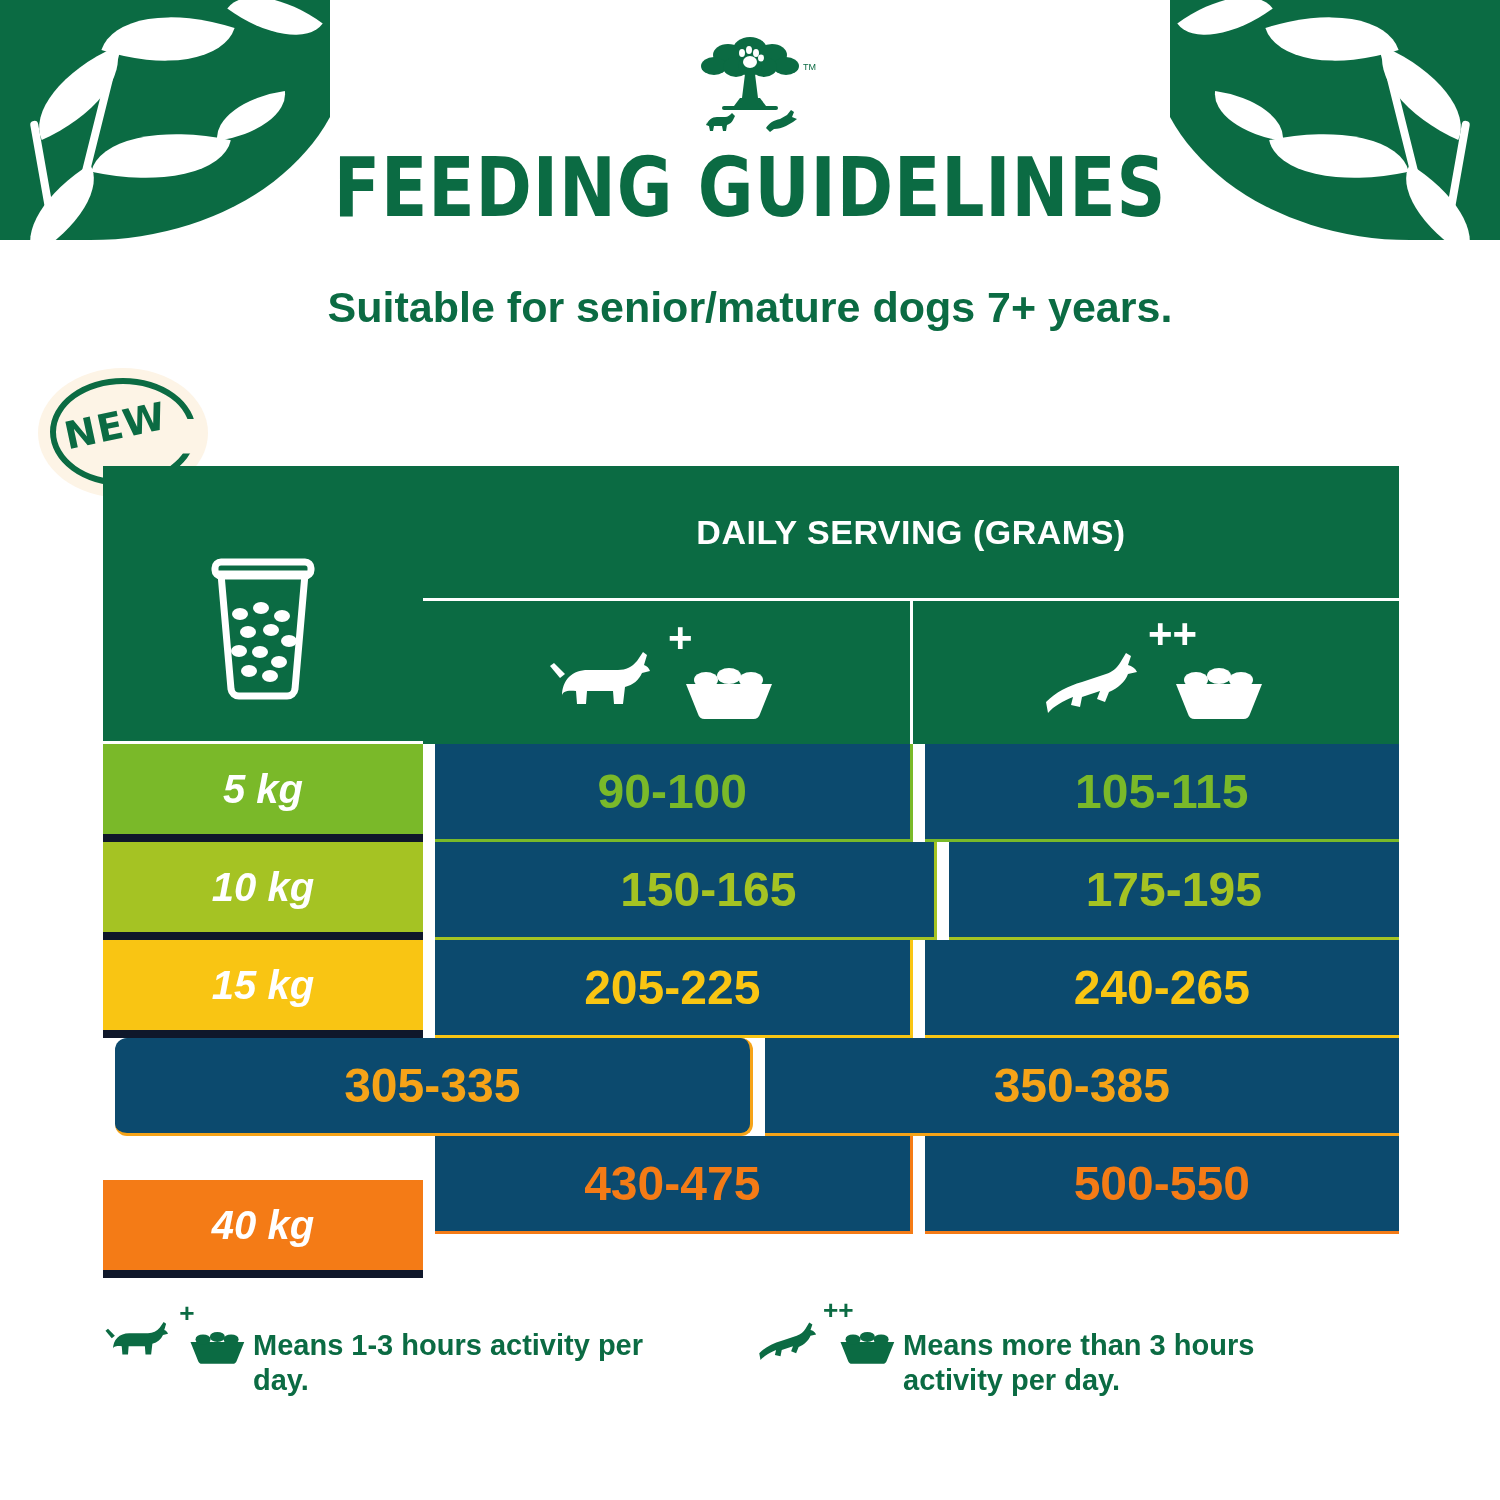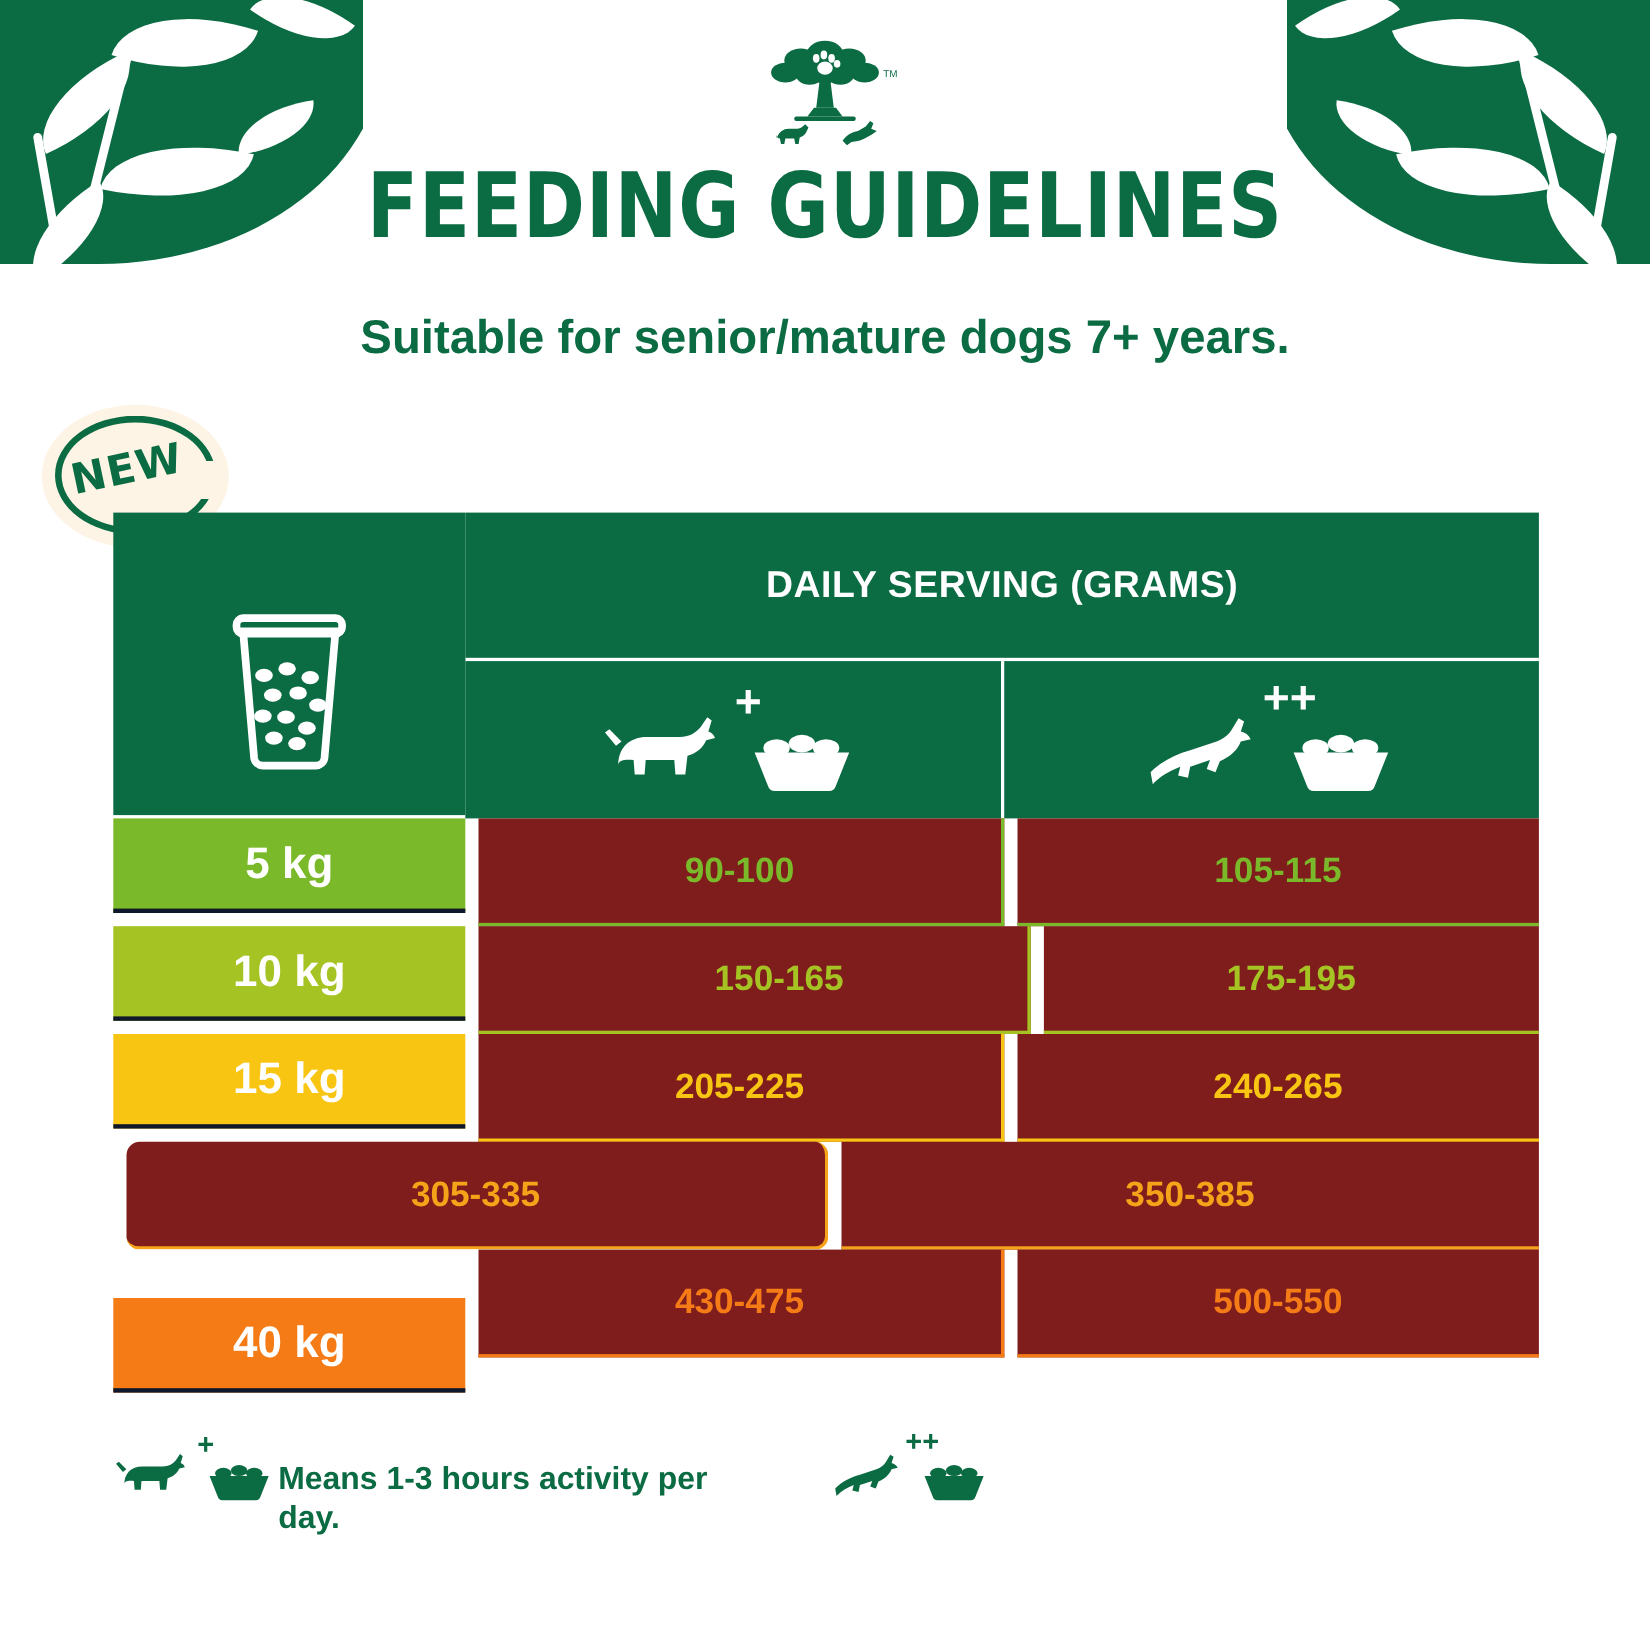--- a/index.html
+++ b/index.html
@@ -168,33 +168,34 @@
   .hdr-icon-cell.first { border-right: 3px solid #ffffff; }
 
   .weight-cell {
     width: 320px;
     display: flex;
     align-items: center;
     justify-content: center;
     color: #ffffff;
     font-size: 40px;
     font-weight: bold;
-    height: 86px;
-    border-bottom: 4px solid #0f172a;
+    height: 98px;
+    border-bottom: 8px solid #0f172a;
     box-sizing: border-box;
+    font-style: italic;
   }
   .val-cell {
     flex: 1;
     display: flex;
     align-items: center;
     justify-content: center;
-    font-size: 32px;
+    font-size: 48px;
     font-weight: bold;
     height: 98px;
-    background: #7f1d1d;
+    background: #0c4a6e;
     box-sizing: border-box;
     border-bottom: 3px solid;
     margin-left: 12px;
   }
   .val-cell.first { border-right: 3px solid; }
 
   
   .footnotes {
     position: absolute;
     top: 1300px;
@@ -397,14 +398,15 @@
         <g fill="#0b6b43">
           <path d="M10 84 c10-10 22-16 36-20 l24-8 c6-2 11-6 14-11 l6-10 5 3 -3 9 c4 1 7 3 9 7 l-9 2 c-3 8-10 14-19 18 l-4 10 -8-3 3-8 -18 6 -2 10 -9-2 2-8 c-10 4-19 9-25 16z"></path>
           <path d="M140 66 h86 l-12 30 a7 7 0 0 1 -7 5 h-48 a7 7 0 0 1 -7 -5 z"></path>
           <ellipse cx="160" cy="62" rx="12" ry="8"></ellipse>
           <ellipse cx="183" cy="58" rx="12" ry="8"></ellipse>
           <ellipse cx="205" cy="62" rx="12" ry="8"></ellipse>
           <text x="112" y="30" font-size="42" font-weight="bold" font-family="Liberation Sans, sans-serif">++</text>
         </g>
       </svg>
     </div>
+    <div class="fn-text">Means more than 3 hours activity per day.</div>
   </div>
 </div>
 
 </body></html>

